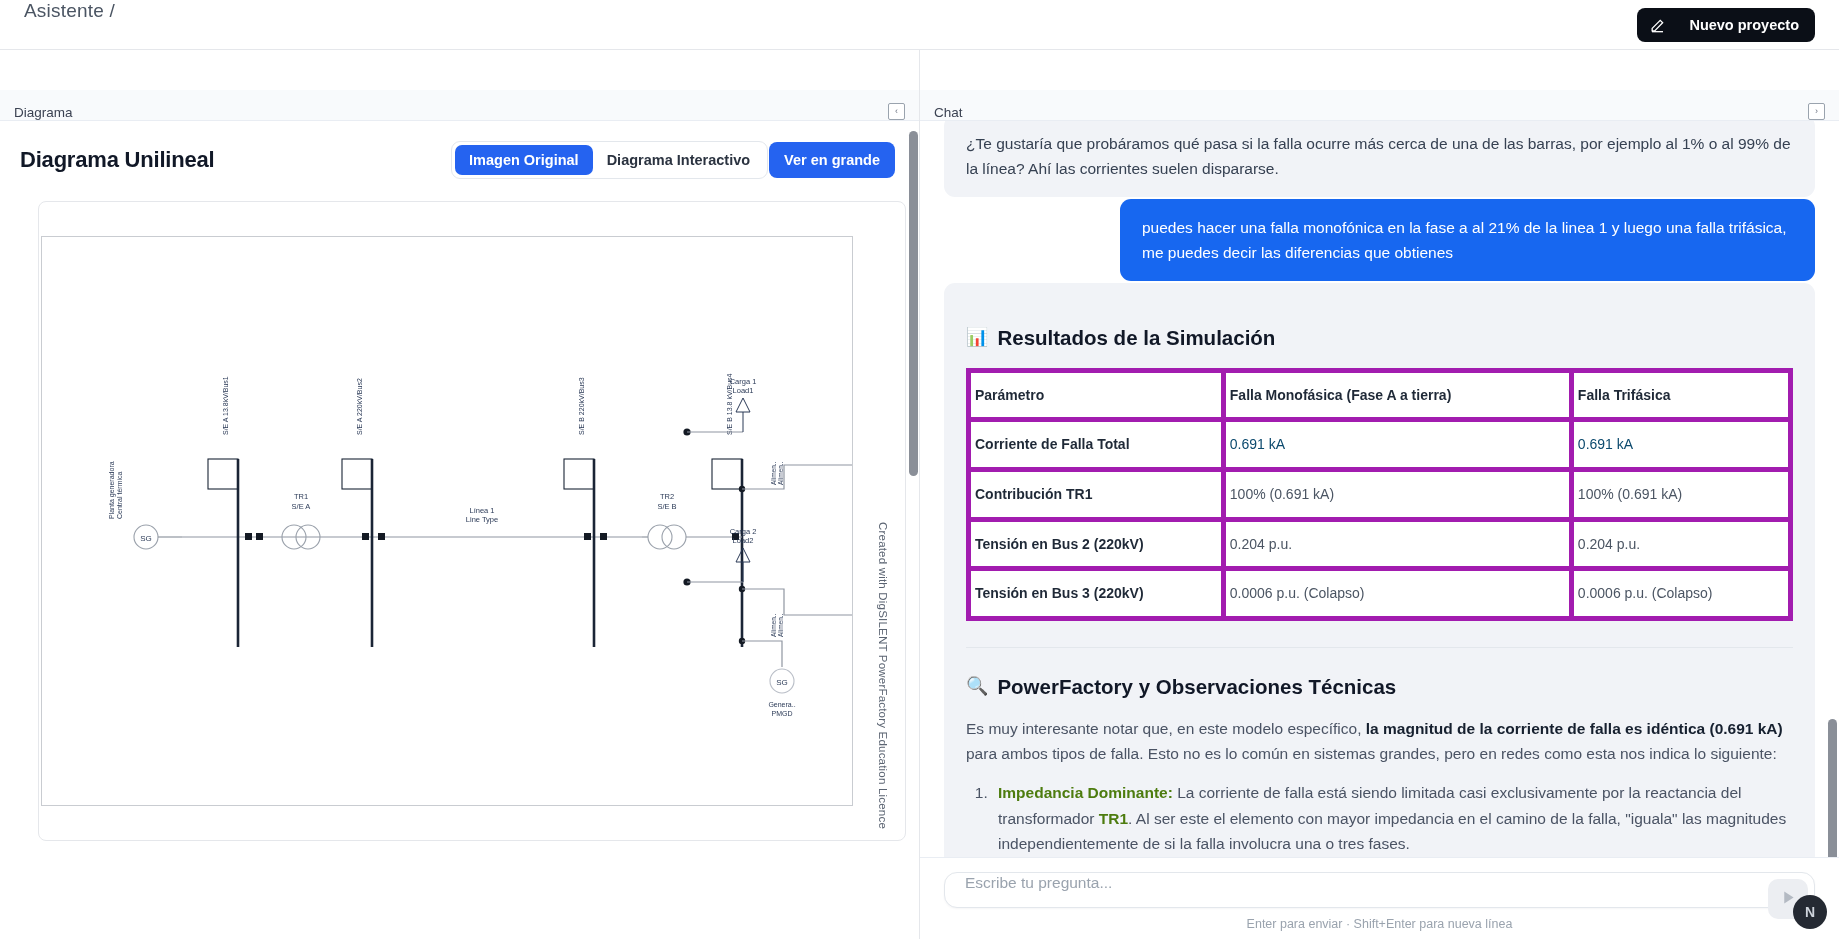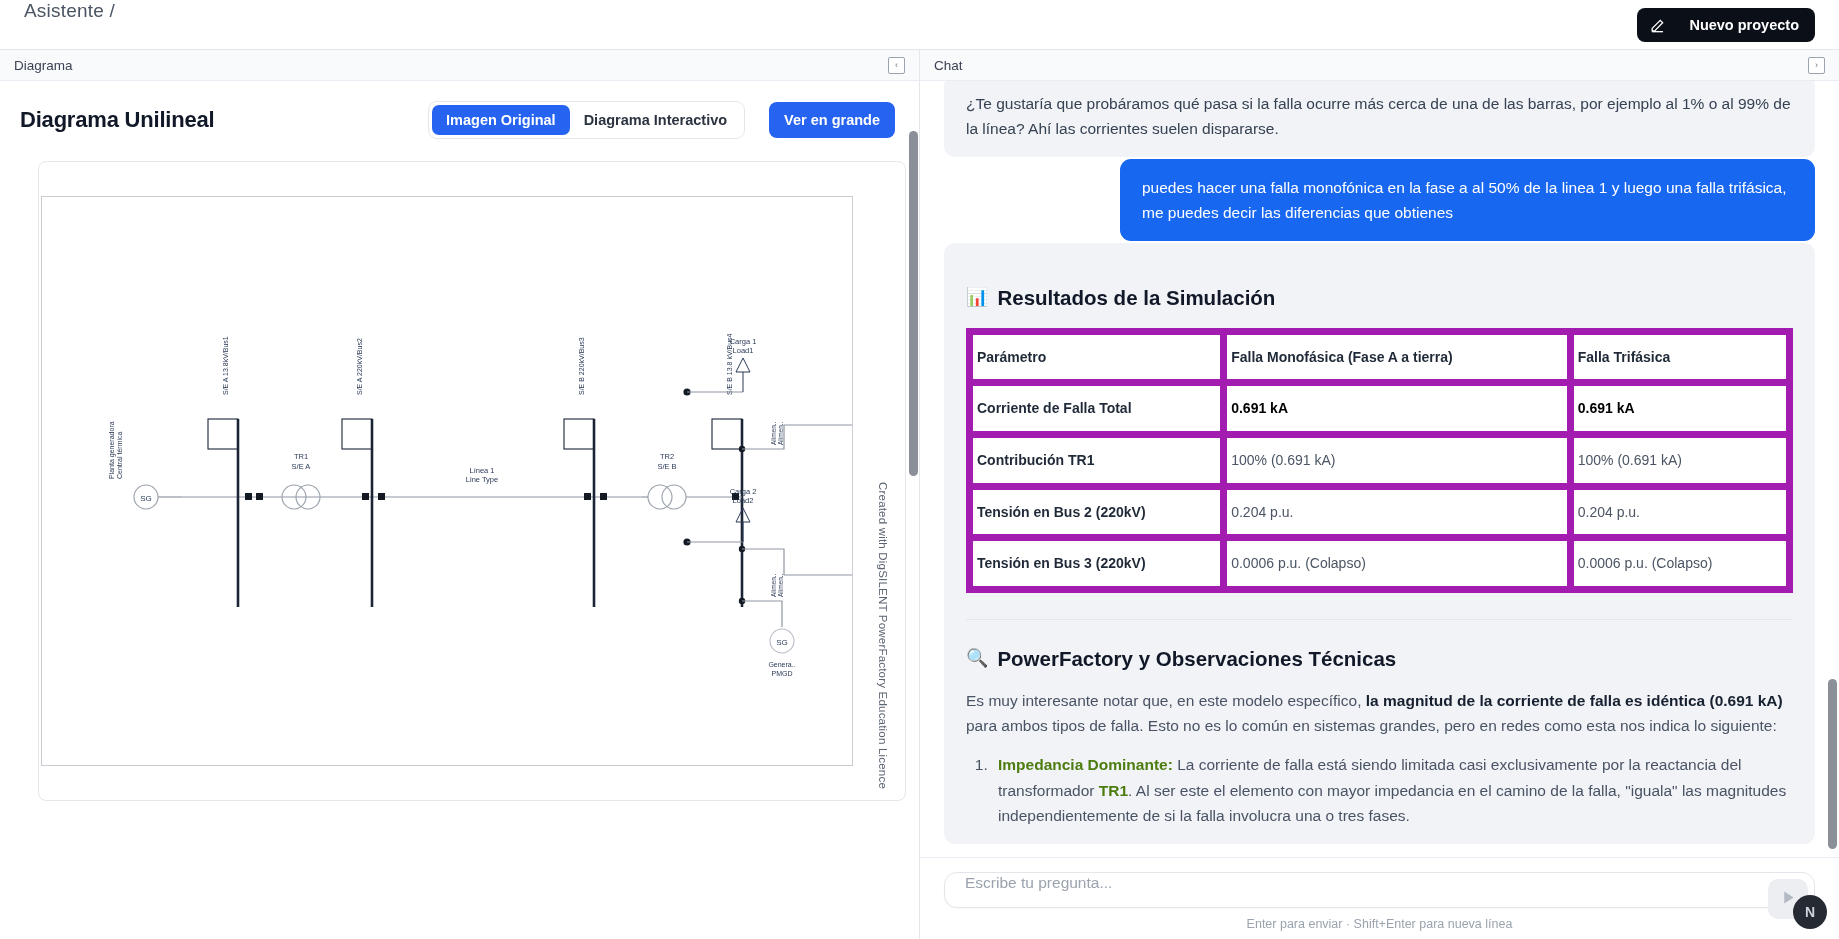--- a/index.html
+++ b/index.html
@@ -43,23 +43,24 @@
     width:920px; height:100%;
     border-right:1px solid #e5e7eb;
     display:flex; flex-direction:column;
     background:#ffffff;
     position:relative;
   }
   .pane-head {
     height:31px;
     background:#f8fafc;
     border-bottom:1px solid #e9edf3;
-    display:flex; align-items:center;
+    display:flex; align-items:flex-end;
     padding:0 14px;
     flex:0 0 auto;
+    margin-top:40px;
   }
   .pane-head .pane-title { font-size:13.5px; color:#3b4252; }
   .pane-head .collapse-btn {
     margin-left:auto;
     width:17px; height:17px;
     border:1px solid #9aa3ae;
     border-radius:2px;
     display:flex; align-items:center; justify-content:center;
     font-size:9px; color:#6b7280;
     cursor:pointer; background:#fff;
@@ -73,21 +74,21 @@
   }
   #diagram-inner { padding:20px 24px 0 20px; position:relative; }
   #diagram-header {
     display:flex; align-items:center;
     margin-bottom:22px;
     padding-left:0px;
   }
   #diagram-title { font-size:22px; font-weight:bold; color:#111827; letter-spacing:-.2px; }
   #view-toggle {
     margin-left:auto;
-    display:flex; align-items:center; gap:24px;
+    display:flex; align-items:center; gap:1px;
   }
   .seg-group {
     display:flex; background:#fff;
     border:1px solid #e3e7ec; border-radius:9px;
     padding:3px;
   }
   .seg-btn {
     font-family:"Liberation Sans", sans-serif;
     font-size:14.5px; font-weight:bold;
     border:none; background:transparent;
@@ -176,29 +177,29 @@
     display:flex; align-items:center; gap:9px;
   }
   .sect-h .emoji { font-size:18px; }
   table.res {
     border-collapse:collapse;
     width:100%;
     font-size:14px;
     background:#fff;
   }
   table.res th, table.res td {
-    border:7px solid #a21caf;
+    border:5px solid #a21caf;
     padding:11px 4px;
     text-align:left;
     vertical-align:middle;
   }
   table.res th { font-weight:bold; color:#1f2937; background:#fff; }
   table.res td.param { font-weight:bold; color:#1f2937; width:31%; }
   table.res td.val { color:#4b5563; }
-  table.res td.val.strong { font-weight:bold; color:#000000; }
+  table.res td.val.strong { font-weight:normal; color:#0c4a6e; }
   .hr-soft { border-top:1px solid #e3e7ec; margin:26px 0 0 0; }
   .para { font-size:15.5px; line-height:1.62; color:#4a5364; margin:0 0 6px 0; }
   .para b { color:#16202f; }
   ol.notes { margin:14px 0 0 0; padding-left:26px; }
   ol.notes li { font-size:15.5px; line-height:1.62; color:#4a5364; padding-left:6px; }
   ol.notes li b { color:#4d7c0f; }
 
   
   #composer-wrap {
     flex:0 0 auto;
@@ -401,21 +402,21 @@
       <span class="collapse-btn">›</span>
     </div>
 
     <div id="chat-scroll">
 
       <div class="msg clipped-top">
         <div class="bubble-assist">¿Te gustaría que probáramos qué pasa si la falla ocurre más cerca de una de las barras, por ejemplo al 1% o al 99% de la línea? Ahí las corrientes suelen dispararse.</div>
       </div>
 
       <div class="msg">
-        <div class="bubble-user">puedes hacer una falla monofónica en la fase a al 50% de la linea 1 y luego una falla trifásica, me puedes decir las diferencias que obtienes</div>
+        <div class="bubble-user">puedes hacer una falla monofónica en la fase a al 21% de la linea 1 y luego una falla trifásica, me puedes decir las diferencias que obtienes</div>
       </div>
 
       <div class="msg">
         <div class="bubble-assist">
 
           <div class="sect-h">
             <span class="emoji">📊</span>
             <span>Resultados de la Simulación</span>
           </div>
 

